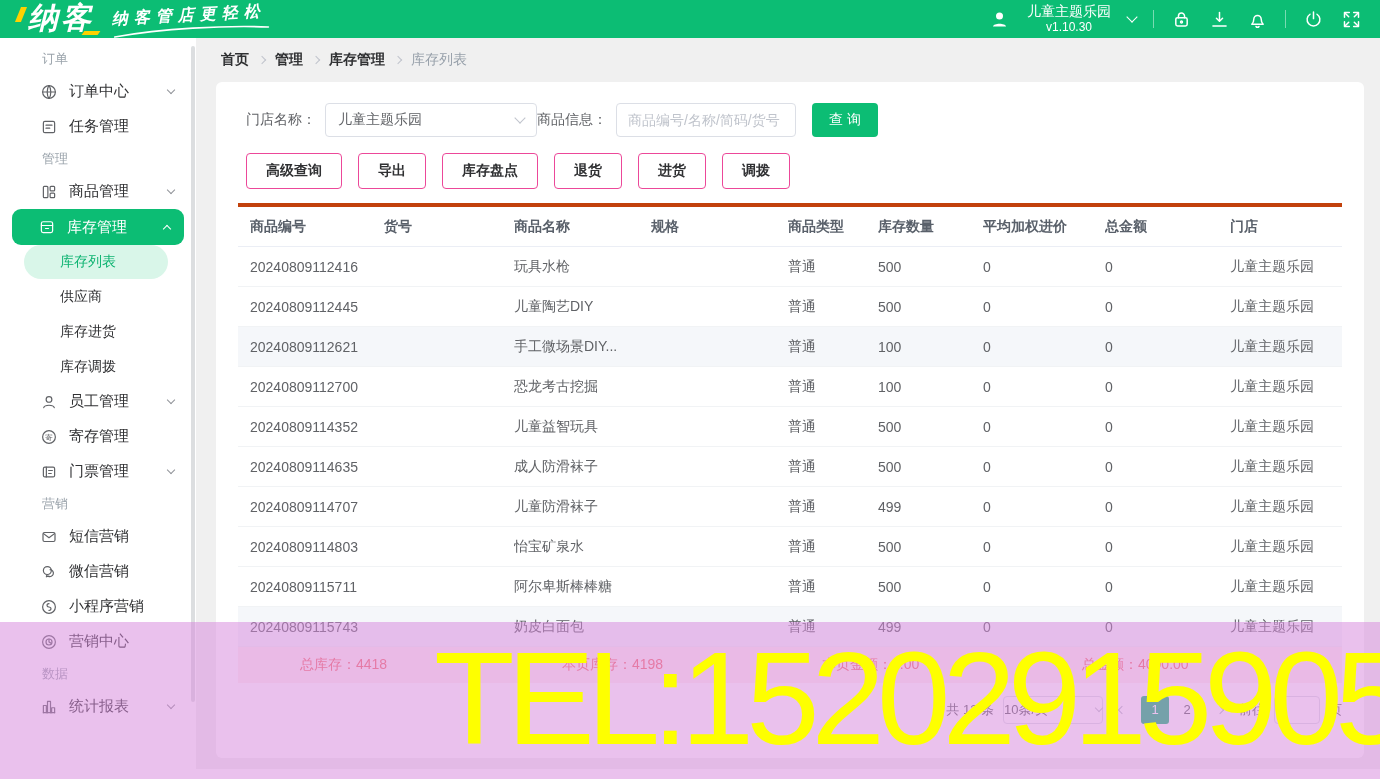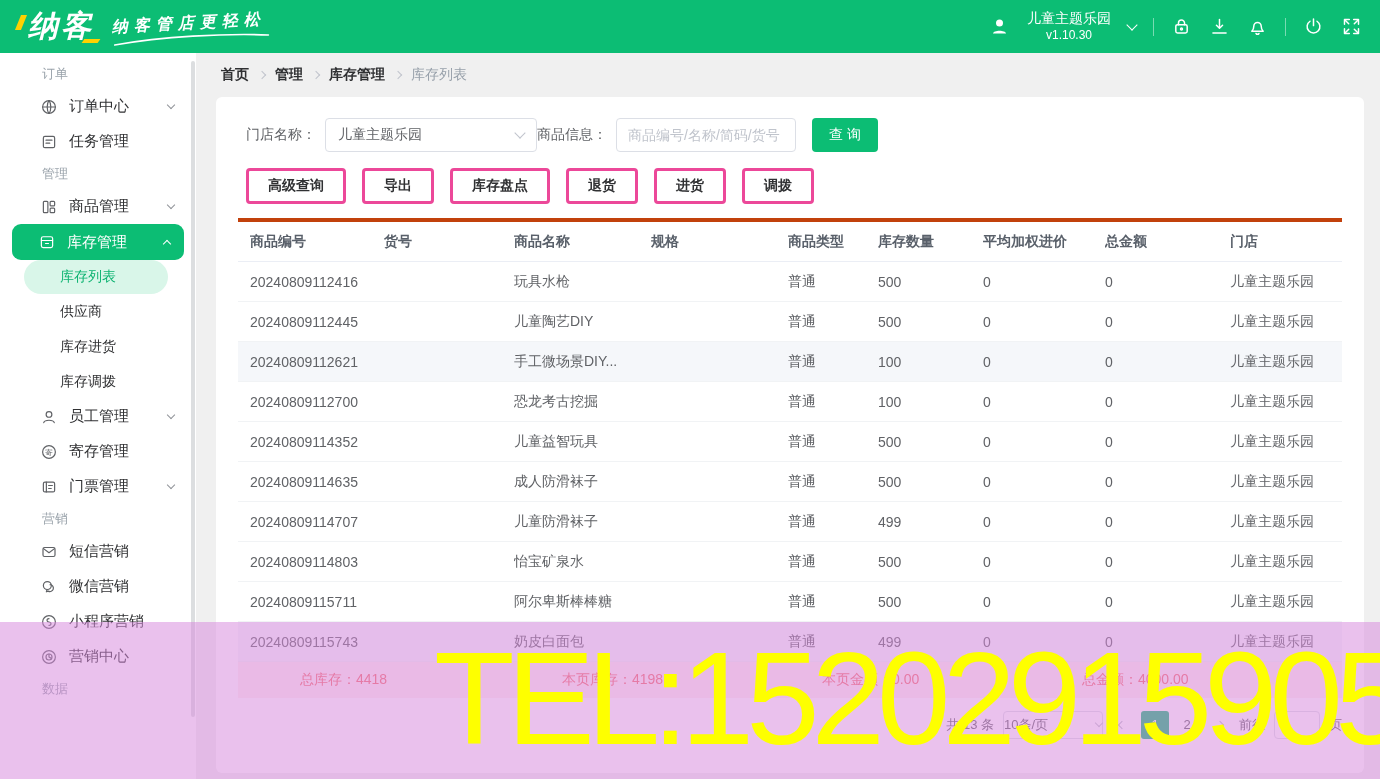--- a/index.html
+++ b/index.html
@@ -7,21 +7,21 @@
   body {
     position: relative;
     font-family: "Liberation Sans", "DejaVu Sans", sans-serif;
     background: #fff;
     overflow: hidden;
     color: #303133;
     --accent: #0cbd74;
   }
 
   
-  .topbar { height:53px; background: var(--accent); display:flex; align-items:center; padding:0 18px; color:#fff; }
+  .topbar { height:38px; background: var(--accent); display:flex; align-items:center; padding:0 18px; color:#fff; }
   .logo-wrap { display:flex; align-items:flex-end; gap:16px; }
   .logo-cn { font-size:30px; font-weight:bold; font-style:italic; letter-spacing:3px; position:relative; line-height:1; padding:2px 2px 4px 10px; }
   .logo-cn::before { content:""; position:absolute; left:0; top:6px; width:6px; height:15px; background:#ffd100; transform:skewX(-22deg); }
   .logo-cn::after { content:""; position:absolute; right:-3px; bottom:2px; width:16px; height:4px; background:#ffd100; transform:skewX(-35deg); }
   .tagline-wrap { display:flex; flex-direction:column; transform:rotate(-3deg); padding-bottom:2px; }
   .tagline { font-size:16px; font-weight:bold; letter-spacing:6px; font-style:italic; }
   .topbar-right { margin-left:auto; display:flex; align-items:center; gap:17px; }
   .tb-icon { width:21px; height:21px; display:block; cursor:pointer; }
   .tb-icon svg { width:100%; height:100%; }
   .store-block { display:flex; flex-direction:column; align-items:center; line-height:1.25; cursor:pointer; }
@@ -61,21 +61,21 @@
   .filter-row { display:flex; align-items:center; height:34px; font-size:14px; color:#606266; padding-left:8px; }
   .f-label { margin-right:9px; }
   .select-box { width:212px; height:34px; border:1px solid #dcdfe6; border-radius:4px; display:flex; align-items:center; padding:0 12px; color:#606266; cursor:pointer; background:#fff; }
   .select-box .cv { margin-left:auto; color:#c0c4cc; }
   .lbl-gap { }
   .text-input { width:180px; height:34px; border:1px solid #dcdfe6; border-radius:4px; padding:16px 11px; font-size:14px; color:#606266; font-family:inherit; outline:none; }
   .text-input::placeholder { color:#c0c4cc; }
   .btn-primary { width:66px; height:34px; margin-left:16px; background:var(--accent); color:#fff; border:none; border-radius:4px; font-size:14px; font-family:inherit; cursor:pointer; }
 
   .actions-row { display:flex; gap:16px; margin-top:16px; padding-left:8px; }
-  .btn-plain { height:36px; padding:0 19px; background:#fff; border:3px solid #ec4899; border-radius:4px; font-size:14px; font-weight:bold; color:#303133; font-family:inherit; cursor:pointer; }
+  .btn-plain { height:36px; padding:0 19px; background:#fff; border:1px solid #ec4899; border-radius:4px; font-size:14px; font-weight:bold; color:#303133; font-family:inherit; cursor:pointer; }
 
   
   .table { margin-top:14px; border-top:4px solid #c2410c; font-size:14px; }
   .t-row { display:grid; grid-template-columns:134px 130px 137px 137px 90px 105px 122px 125px 1fr; align-items:center; height:40px; padding-left:12px; border-bottom:1px solid #f1f3f5; color:#606266; }
   .t-row.t-head { color:#59606a; font-weight:bold; border-bottom:1px solid #ebeef5; }
   .t-row.shaded { background:#f5f7fa; }
   .t-cell { padding-right:8px; white-space:nowrap; overflow:hidden; }
 
   .summary { height:36px; background:#fef0f0; color:#f56c6c; position:relative; font-size:14px; }
   .summary .sum-item { position:absolute; top:50%; transform:translateY(-50%); white-space:nowrap; }
@@ -256,20 +256,30 @@
         </div>
         <div class="side-item">
           <span class="s-icon"><svg viewBox="0 0 24 24" fill="none" stroke="currentColor" stroke-width="1.6" stroke-linecap="round" stroke-linejoin="round">
               <circle cx="12" cy="12" r="8.5"></circle>
               <circle cx="12" cy="12" r="4"></circle>
               <path d="M12 8v4l2.5 1.5"></path>
             </svg></span>
           <span class="s-label">营销中心</span>
         </div>
         <div class="group-label">数据</div>
+        <div class="side-item">
+          <span class="s-icon"><svg viewBox="0 0 24 24" fill="none" stroke="currentColor" stroke-width="1.6" stroke-linecap="round" stroke-linejoin="round">
+              <path d="M4.5 19.5V10h4v9.5"></path>
+              <path d="M10 19.5v-15h4v15"></path>
+              <path d="M15.5 19.5V13h4v6.5"></path>
+              <path d="M4.5 19.5h15"></path>
+            </svg></span>
+          <span class="s-label">统计报表</span>
+          <span class="chev cv sm down"></span>
+        </div>
       </nav>
     <div class="sb-thumb"></div>
   </aside>
 
   <main class="content">
     <div class="breadcrumb">
         <span class="bc-item">首页</span>
         <span class="cv sm right bc-sep"></span>
         <span class="bc-item">管理</span>
         <span class="cv sm right bc-sep"></span>

